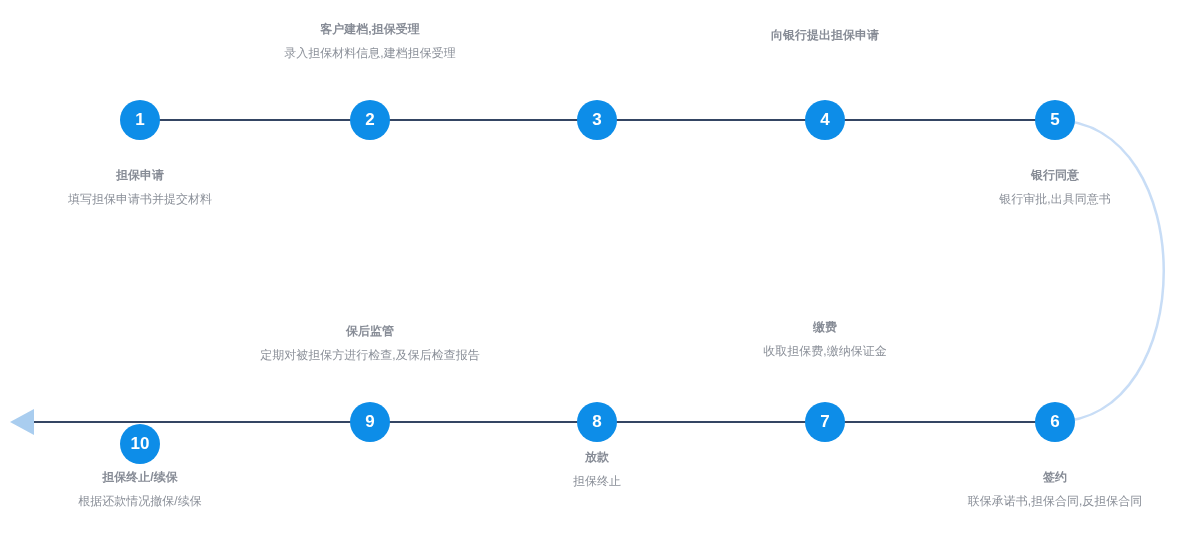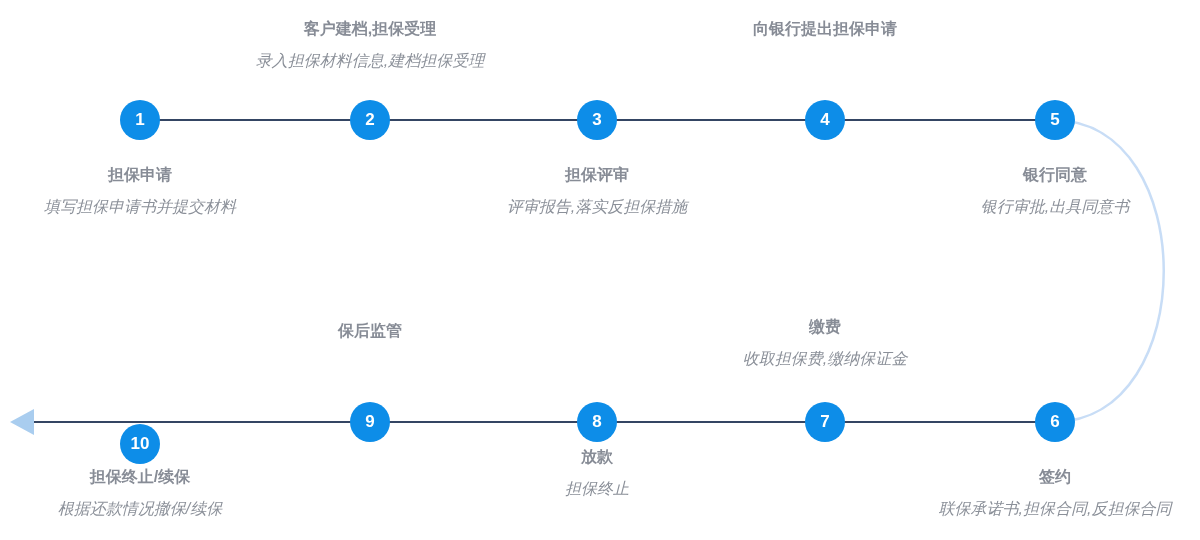--- a/index.html
+++ b/index.html
@@ -33,32 +33,31 @@
     font-size: 17px;
     font-weight: 700;
     letter-spacing: 0;
   }
   .label {
     position: absolute;
     width: 320px;
     text-align: center;
   }
   .label .title {
-    font-size: 16px;
+    font-size: 12px;
     font-weight: 700;
     color: var(--title, #878c96);
     line-height: 22px;
   }
   .label .desc {
-    margin-top: 13px;
-    font-size: 16px;
+    margin-top: 5px;
+    font-size: 12px;
     font-weight: 400;
     color: var(--desc, #8b9099);
     line-height: 16px;
-    font-style: italic;
   }
 </style>
 </head>
 <body>
 
 <div class="canvas">
 
   <svg class="connectors" viewBox="0 0 1200 540">
     <line class="flow-line" x1="140" y1="120" x2="1058" y2="120"></line>
     <line class="flow-line" x1="30" y1="422" x2="1058" y2="422"></line>
@@ -78,29 +77,25 @@
     <span class="num">2</span>
   </div>
   <div class="label" style="left:210px; top:18px">
     <div class="title">客户建档,担保受理</div>
     <div class="desc">录入担保材料信息,建档担保受理</div>
   </div>
 
   <div class="node" style="left:577px; top:100px">
     <span class="num">3</span>
   </div>
-  <div class="label" style="left:437px; top:164px">
-    <div class="title">担保评审</div>
-    <div class="desc">评审报告,落实反担保措施</div>
-  </div>
 
   <div class="node" style="left:805px; top:100px">
     <span class="num">4</span>
   </div>
-  <div class="label" style="left:665px; top:18px">
+  <div class="label" style="left:665px; top:24px">
     <div class="title">向银行提出担保申请</div>
   </div>
 
   <div class="node" style="left:1035px; top:100px">
     <span class="num">5</span>
   </div>
   <div class="label" style="left:895px; top:164px">
     <div class="title">银行同意</div>
     <div class="desc">银行审批,出具同意书</div>
   </div>
@@ -127,20 +122,21 @@
   <div class="label" style="left:437px; top:446px">
     <div class="title">放款</div>
     <div class="desc">担保终止</div>
   </div>
 
   <div class="node" style="left:350px; top:402px">
     <span class="num">9</span>
   </div>
   <div class="label" style="left:210px; top:320px">
     <div class="title">保后监管</div>
+    <div class="desc">定期对被担保方进行检查,及保后检查报告</div>
   </div>
 
   <div class="node" style="left:120px; top:424px">
     <span class="num">10</span>
   </div>
   <div class="label" style="left:-20px; top:466px">
     <div class="title">担保终止/续保</div>
     <div class="desc">根据还款情况撤保/续保</div>
   </div>
 

